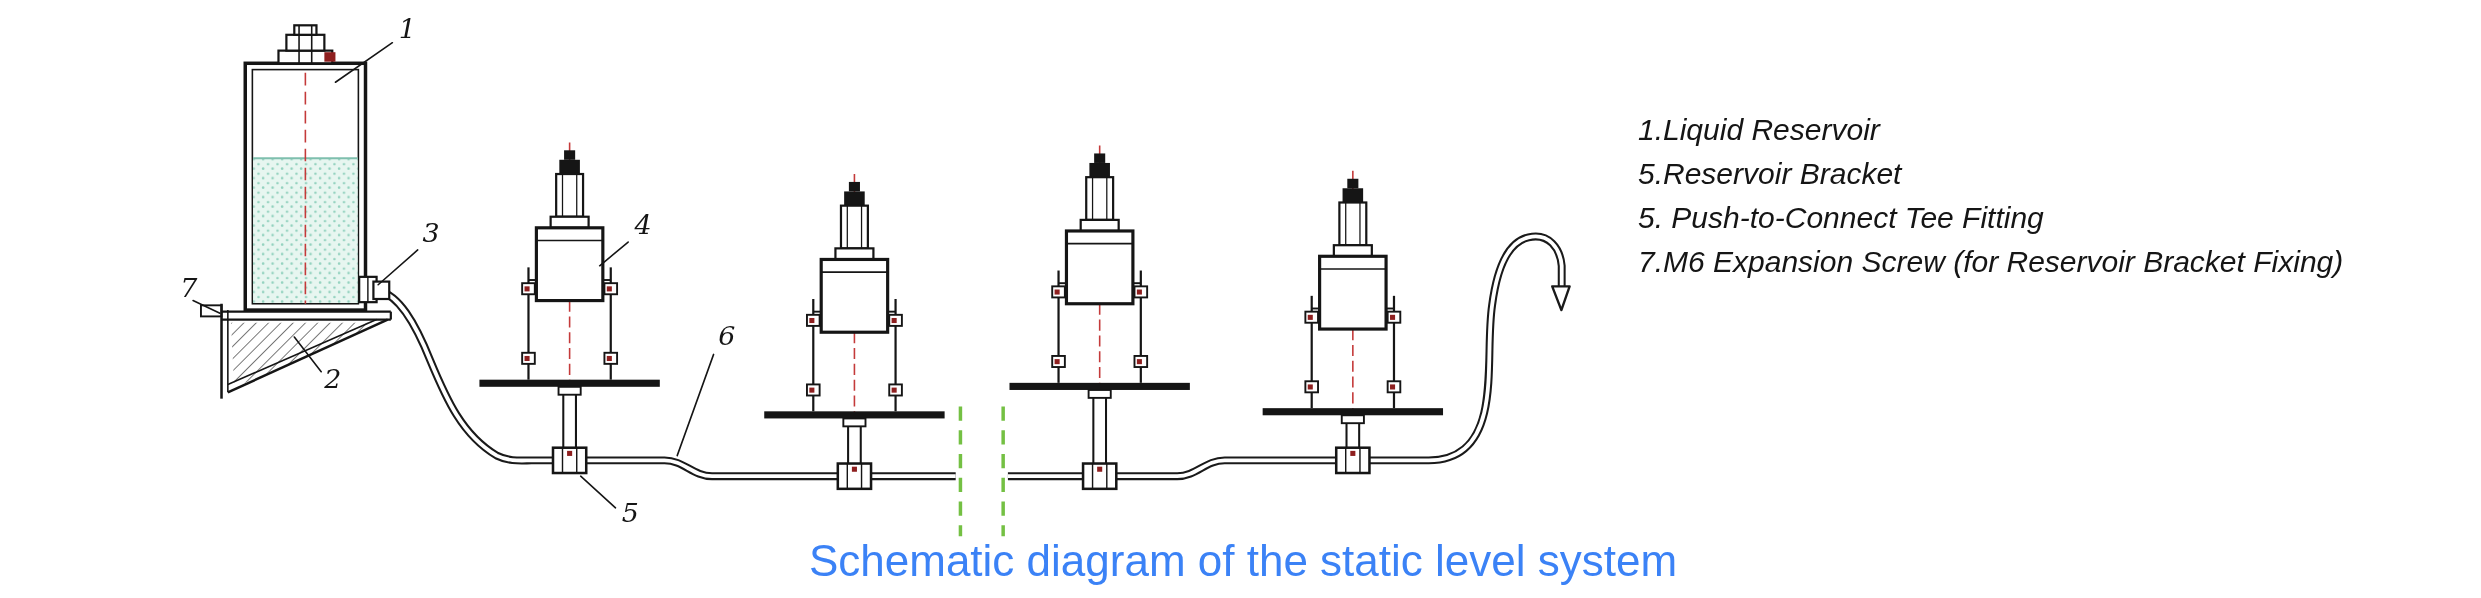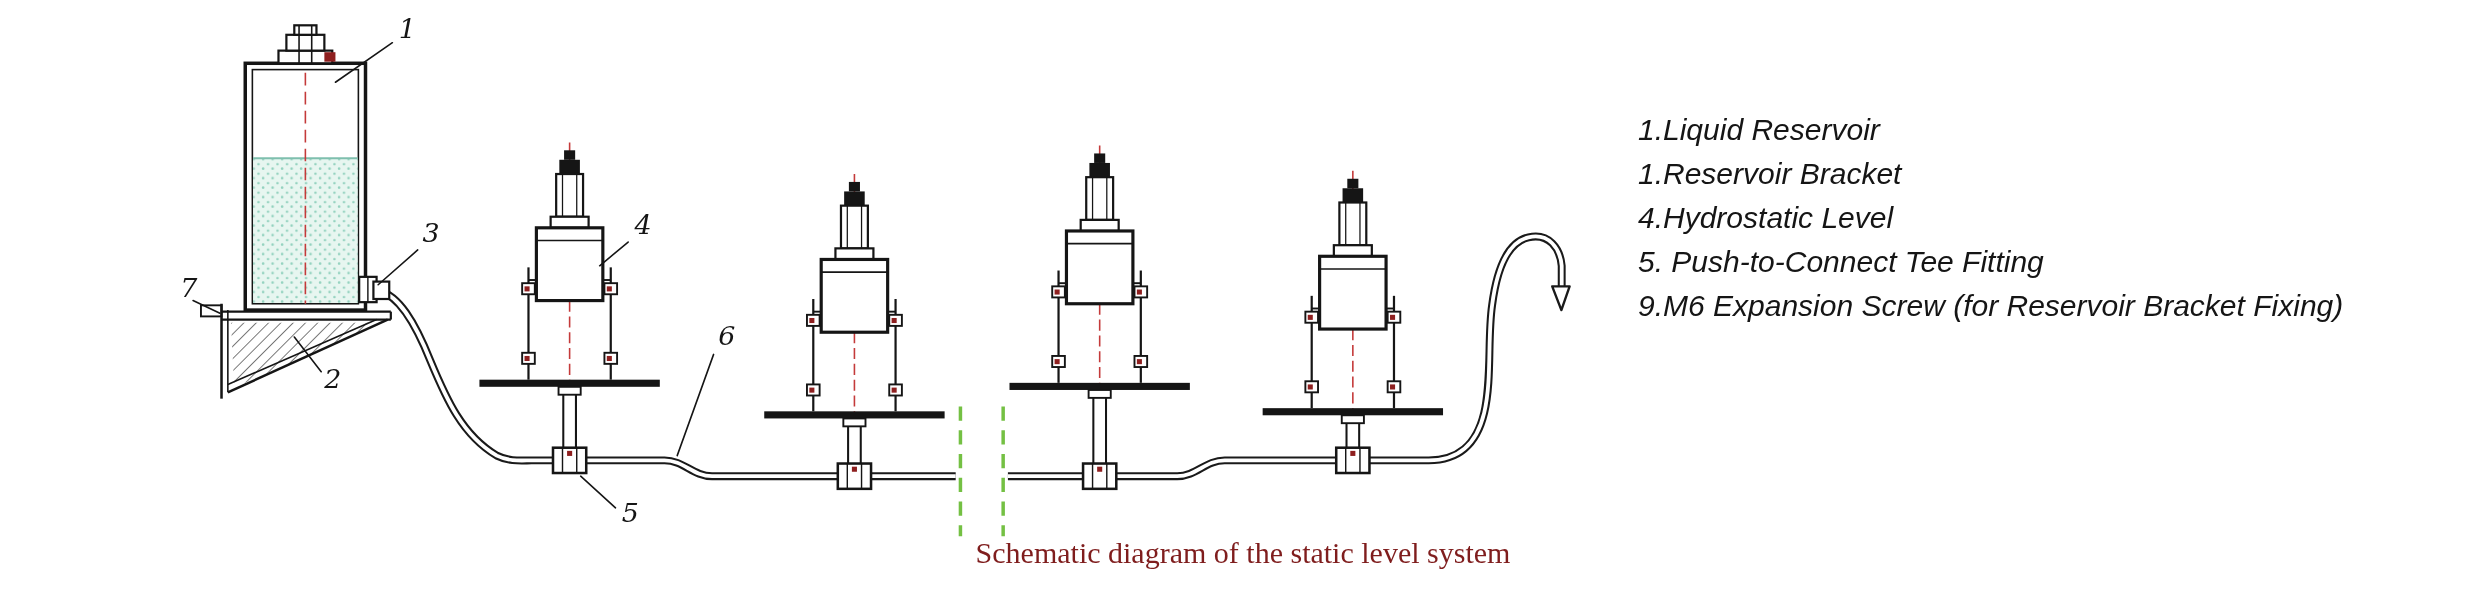--- a/index.html
+++ b/index.html
@@ -18,24 +18,23 @@
   .legend-item{
     font-style:italic;
     font-size:30px;
     line-height:44px;
     white-space:nowrap;
   }
   .caption{
     position:absolute;
     left:1243px;top:536px;
     transform:translateX(-50%);
-    font-size:30px;
-    color:#7f1d1d;
+    font-size:44px;
+    color:#3b82f6;
     white-space:nowrap;
-    font-family:Liberation Serif, serif;
   }
   .callout-num{
     font-family:"DejaVu Serif",serif;
     font-style:italic;
     font-size:17px;
     fill:#151515;
   }
 </style>
 </head>
 <body>
@@ -193,21 +192,20 @@
       <line x1="451" y1="224" x2="428" y2="288" stroke="#151515" stroke-width="1"></line>
       <text class="callout-num" x="454" y="218">6</text>
 
       <line x1="122" y1="190" x2="139" y2="198" stroke="#151515" stroke-width="1"></line>
       <text class="callout-num" x="114" y="188">7</text>
     </g>
   </svg>
 
   <div class="legend">
     <div class="legend-item">1.Liquid Reservoir</div>
-    <div class="legend-item">1.Reservoir Bracket</div>
-    <div class="legend-item">4.Hydrostatic Level</div>
+    <div class="legend-item">5.Reservoir Bracket</div>
     <div class="legend-item">5. Push-to-Connect Tee Fitting</div>
-    <div class="legend-item">9.M6 Expansion Screw (for Reservoir Bracket Fixing)</div>
+    <div class="legend-item">7.M6 Expansion Screw (for Reservoir Bracket Fixing)</div>
   </div>
 
   <div class="caption">Schematic diagram of the static level system</div>
 
 </div>
 
 </body></html>

